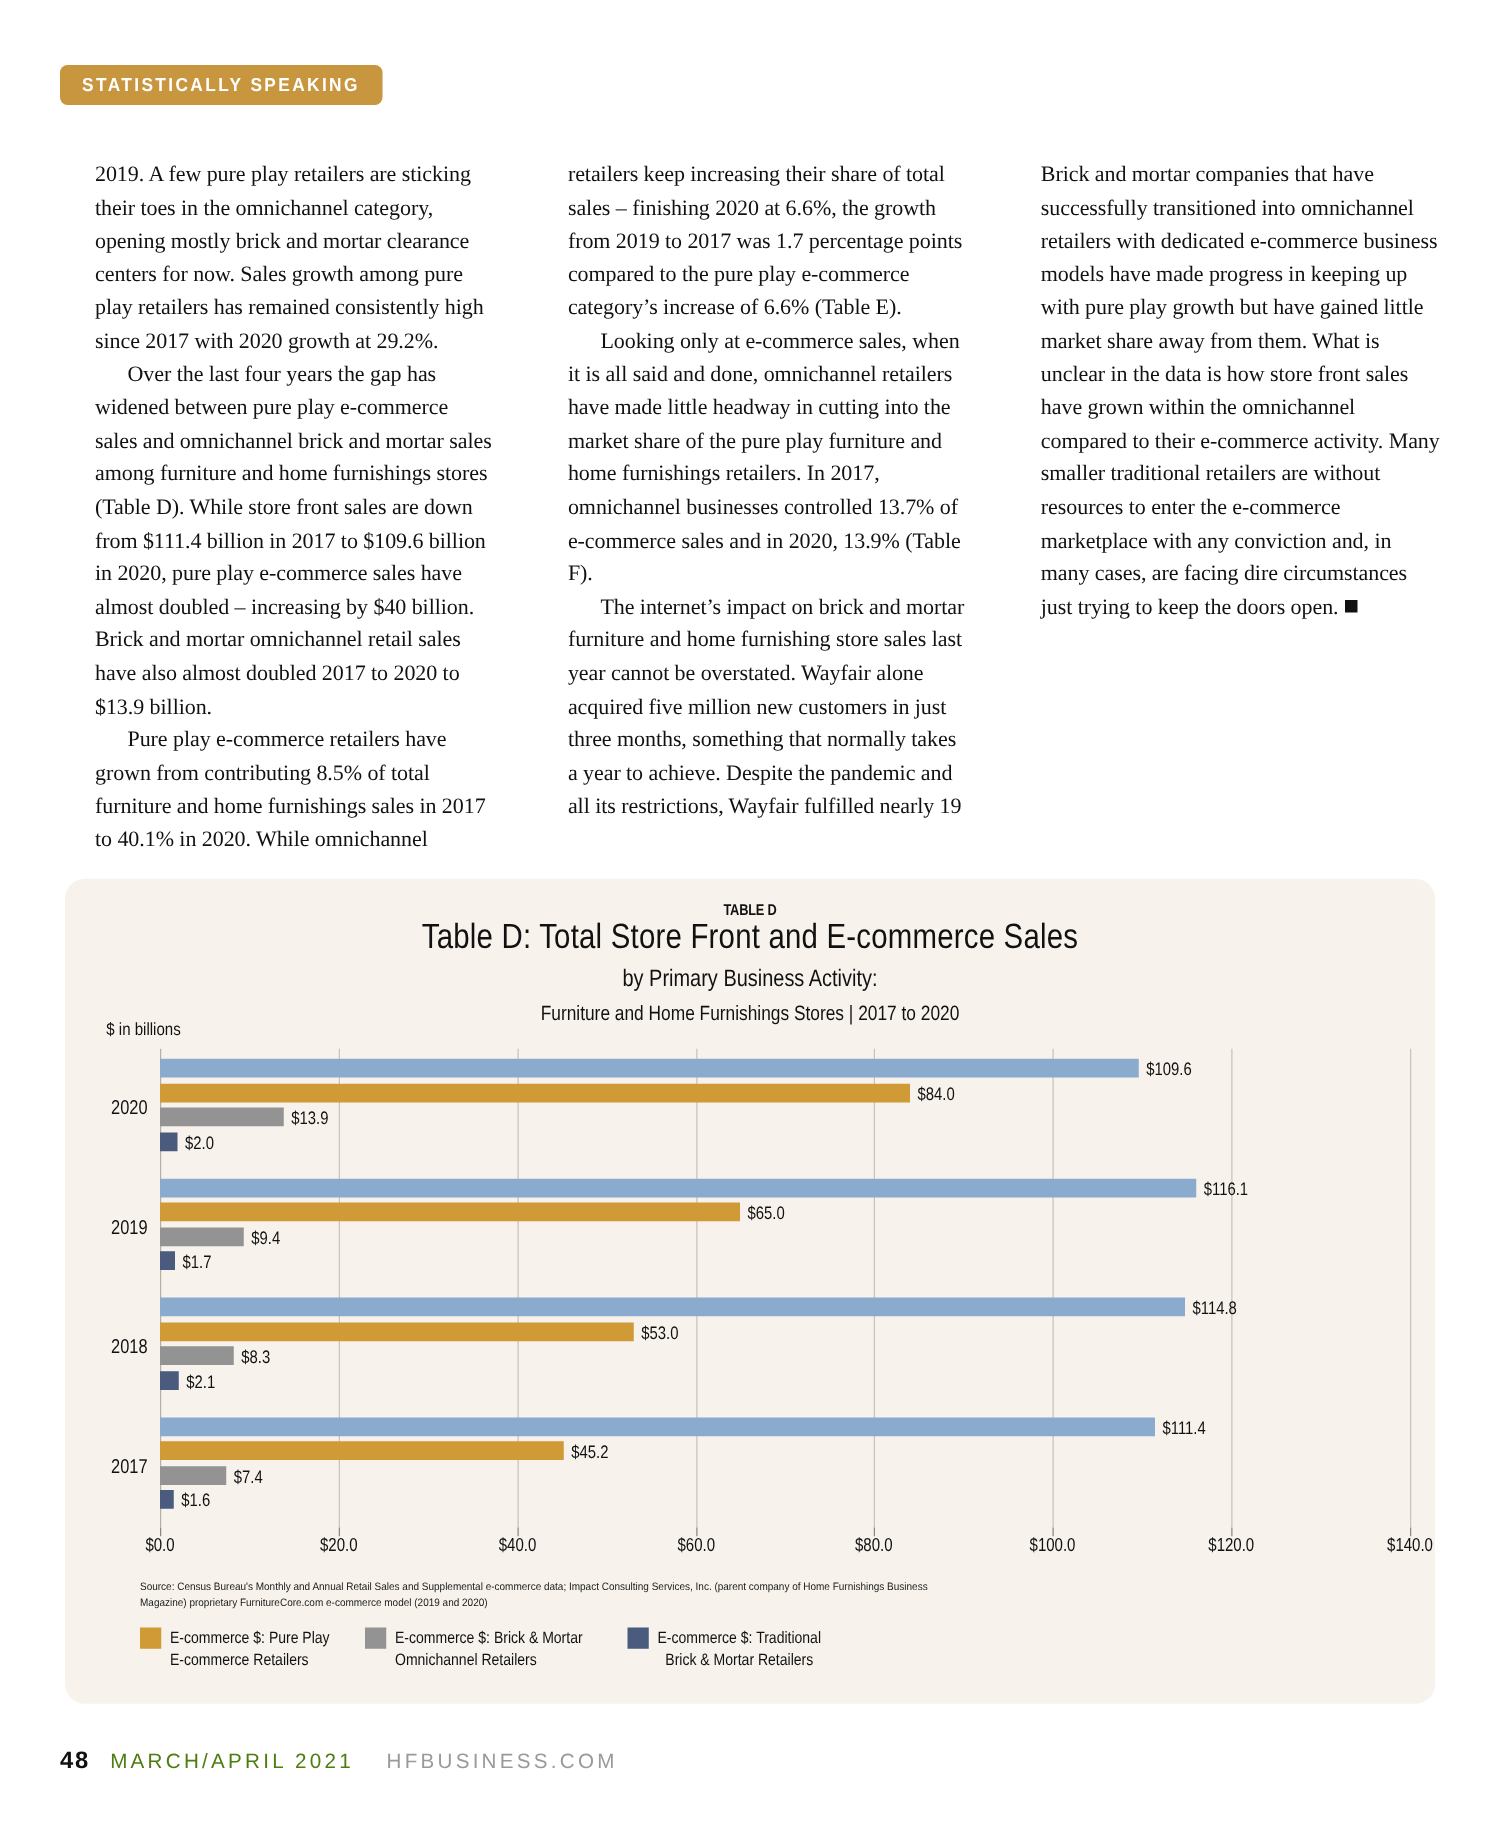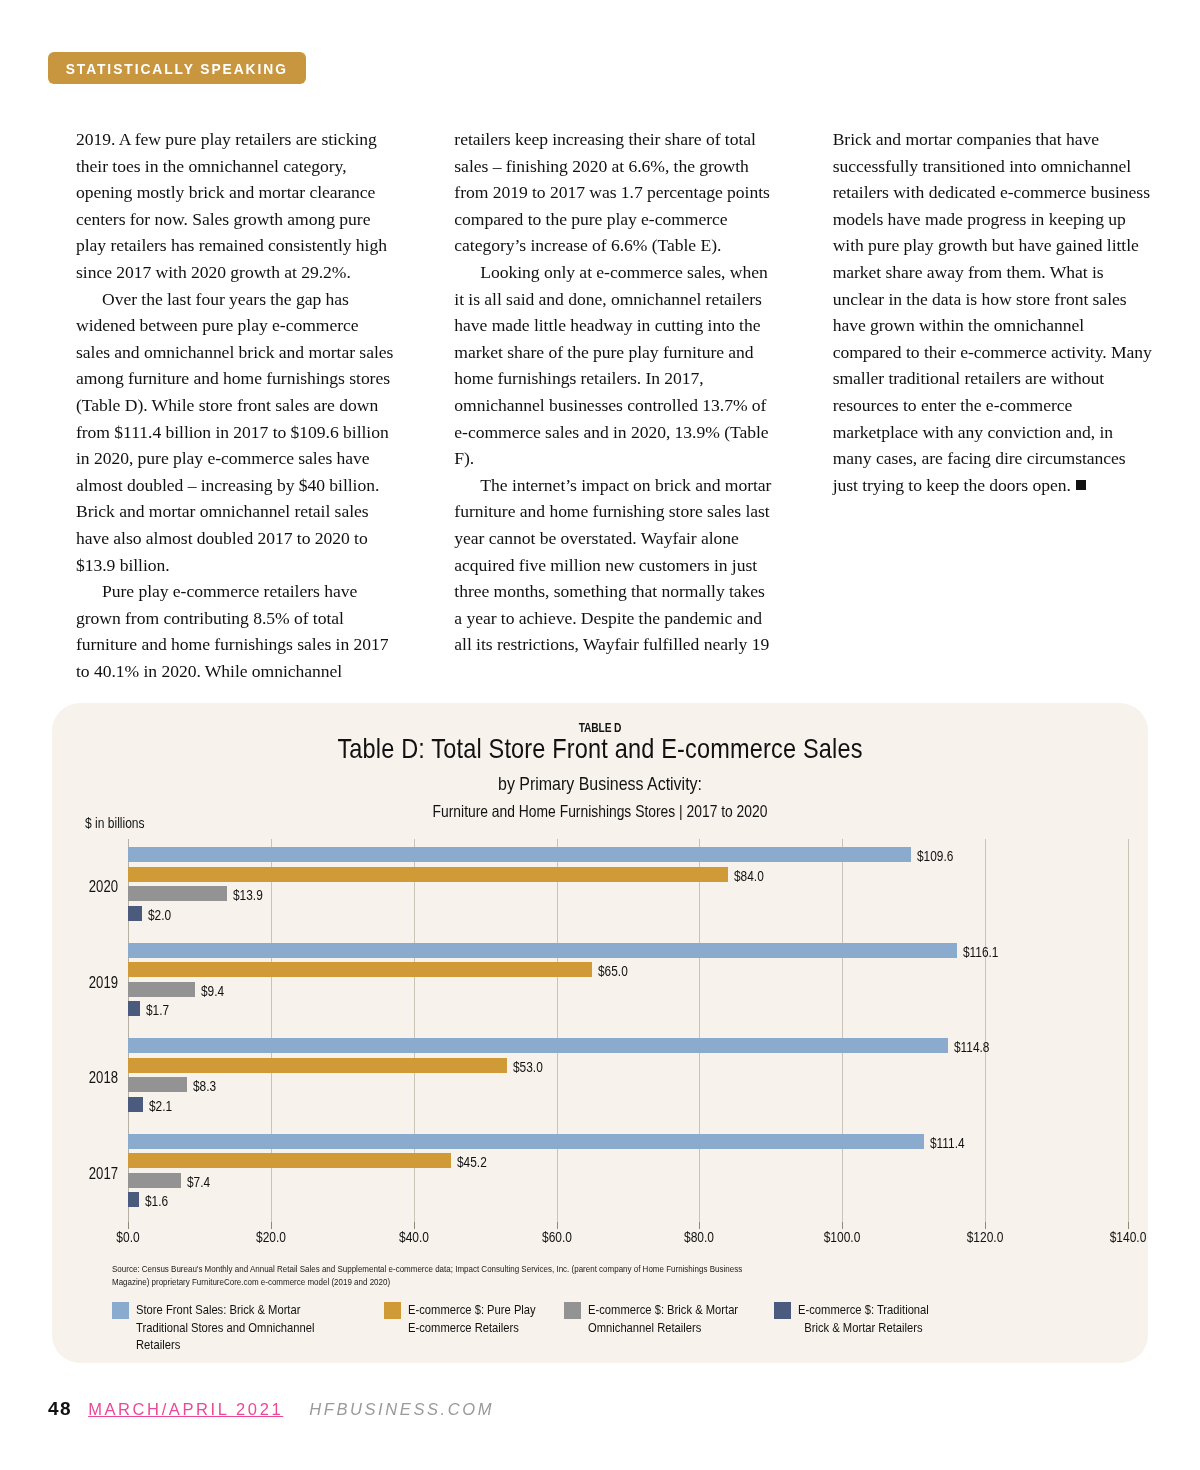--- a/index.html
+++ b/index.html
@@ -71,21 +71,21 @@
   }
 
   
   .chart-panel {
     position: absolute;
     left: 52px;
     top: 703px;
     width: 1096px;
     height: 660px;
     background: #f7f3ec;
-    border-radius: 28px;
+    border-radius: 16px;
   }
 
   .table-kicker {
     position: absolute;
     top: 18px; left: 0; right: 0;
     text-align: center;
     font-family: "Liberation Sans", sans-serif;
     font-weight: bold;
     font-size: 12.5px;
     letter-spacing: -0.2px;
@@ -251,30 +251,28 @@
   }
   .page-num {
     font-size: 19px;
     font-weight: bold;
     color: #111;
     letter-spacing: 1.5px;
     margin-right: 16px;
   }
   .issue-date {
     font-size: 16.5px;
-    color: #ec4899;
+    color: #4d7c0f;
     letter-spacing: 2.6px;
     margin-right: 26px;
-    text-decoration: underline;
   }
   .site {
     font-size: 16.5px;
     color: #9a9a9a;
     letter-spacing: 2.6px;
-    font-style: italic;
   }
 </style>
 </head>
 <body>
 
 <div class="section-tag">
   <span class="section-tag-label">STATISTICALLY SPEAKING</span>
 </div>
 
 <div class="article">
@@ -359,25 +357,20 @@
       <div class="bar-value" style="left: 328.857px; top: 315px;">$45.2</div>
       <div class="bar" style="top: 333.5px; width: 52.8571px; height: 15px; background: rgb(147, 147, 147);"></div>
       <div class="bar-value" style="left: 58.8571px; top: 334.5px;">$7.4</div>
       <div class="bar" style="top: 353px; width: 11.4286px; height: 15px; background: rgb(74, 91, 125);"></div>
       <div class="bar-value" style="left: 17.4286px; top: 354px;">$1.6</div>
     </div>
 
   <div class="source">Source: Census Bureau's Monthly and Annual Retail Sales and Supplemental e-commerce data; Impact Consulting Services, Inc.  (parent company of Home Furnishings Business Magazine) proprietary FurnitureCore.com e-commerce model (2019 and 2020)</div>
 
   <div class="legend" id="legend">
-      <div class="legend-item i0">
-        <div class="swatch" style="background: rgb(138, 171, 205);"></div>
-        <div class="legend-text">Store Front Sales: Brick &amp; Mortar
-Traditional Stores and Omnichannel Retailers</div>
-      </div>
       <div class="legend-item i1">
         <div class="swatch" style="background: rgb(208, 155, 54);"></div>
         <div class="legend-text">E-commerce $: Pure Play
 E-commerce Retailers</div>
       </div>
       <div class="legend-item i2">
         <div class="swatch" style="background: rgb(147, 147, 147);"></div>
         <div class="legend-text">E-commerce $: Brick &amp; Mortar
 Omnichannel Retailers</div>
       </div>

